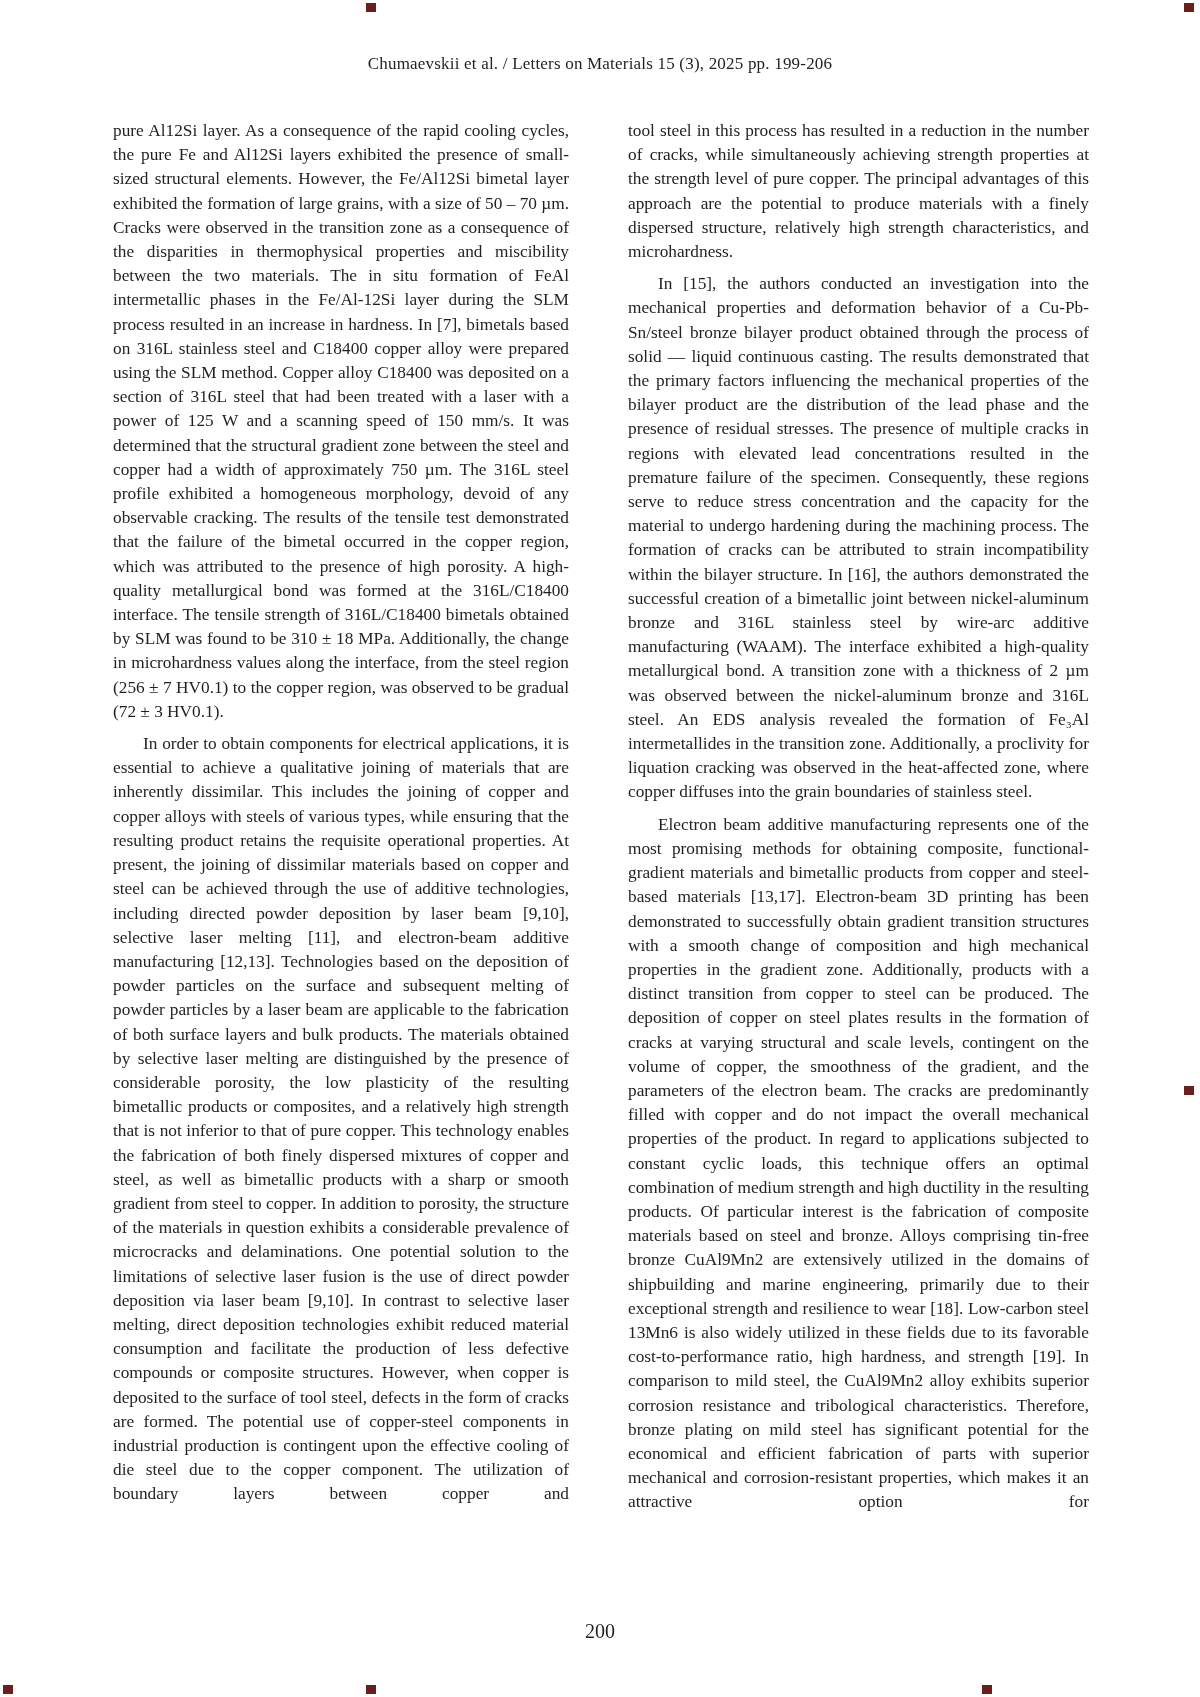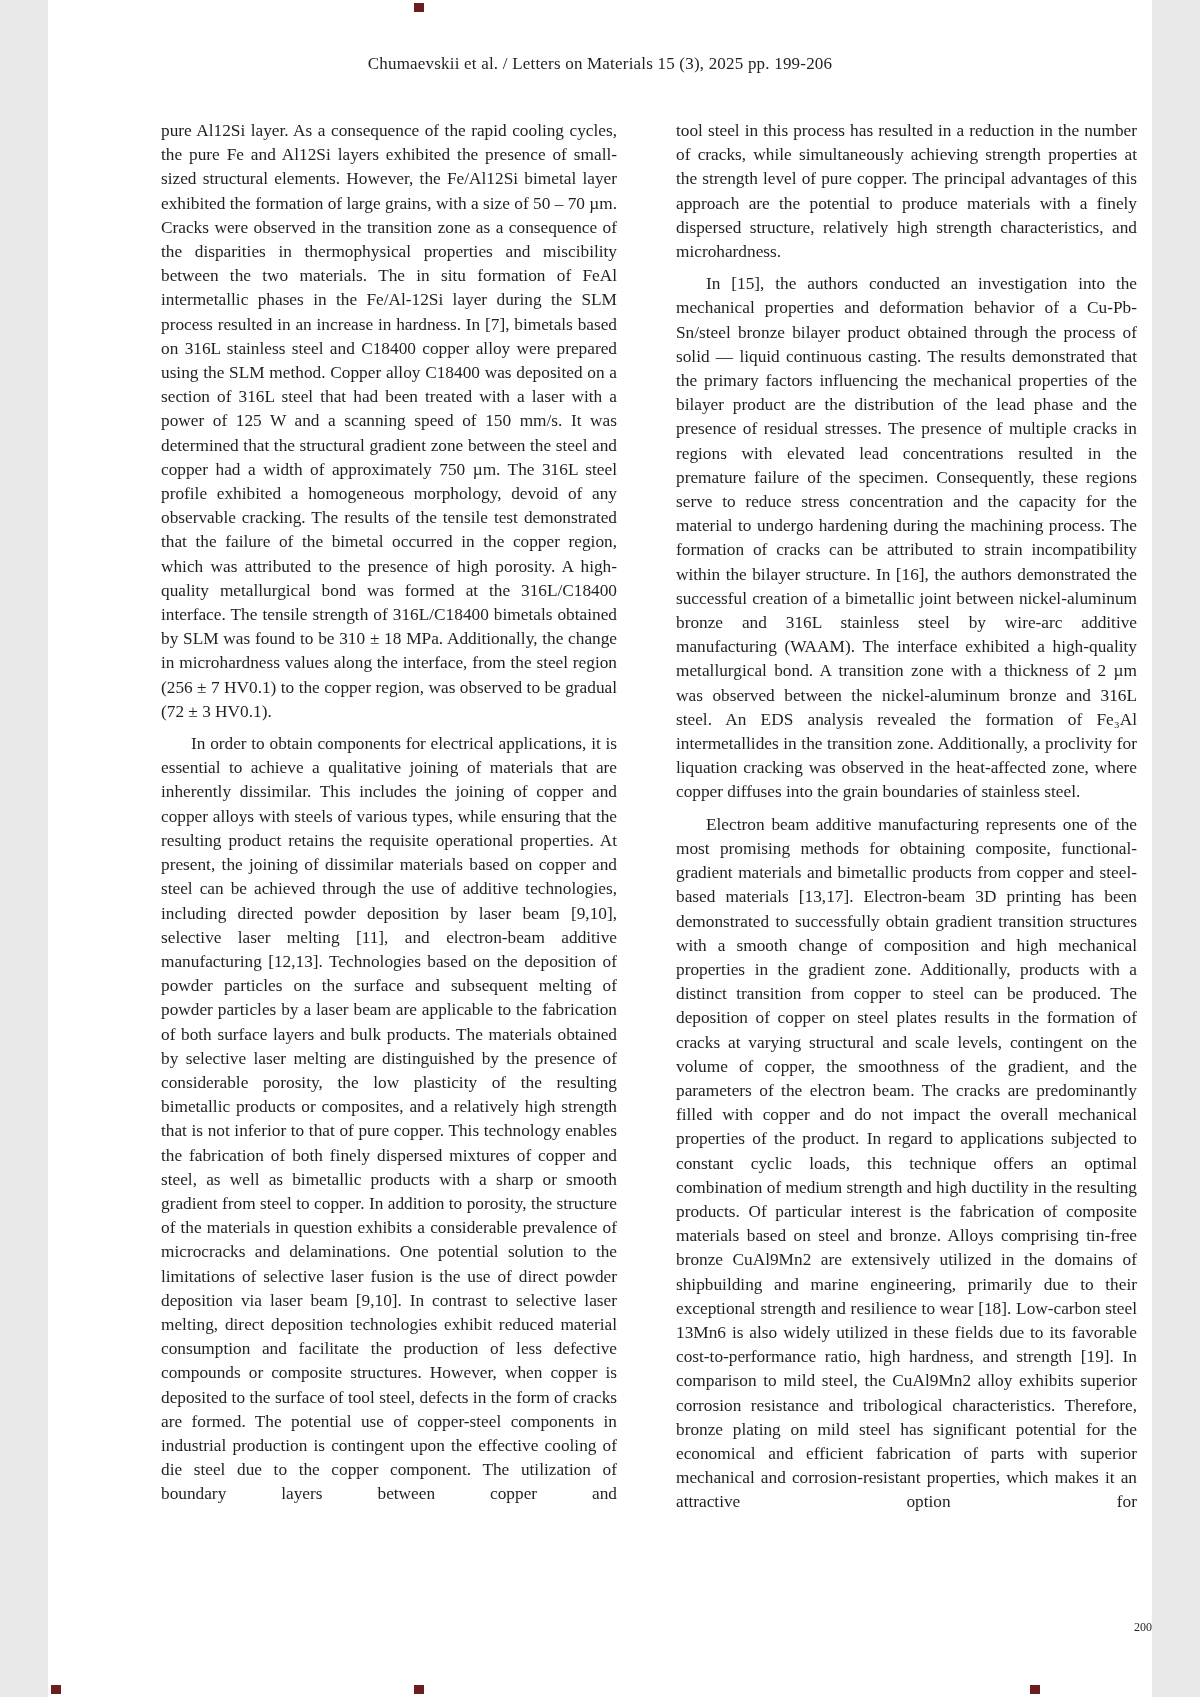--- a/index.html
+++ b/index.html
@@ -1,18 +1,18 @@
 <!DOCTYPE html>
 <html><head>
 <meta charset="utf-8">
 <style>
   html, body { margin: 0; padding: 0; background: #e9e9e9; }
   .page {
     position: relative;
-    width: 1104px;
+    width: 1200px;
     height: 1697px;
     background: #ffffff;
     font-family: "Liberation Serif", "DejaVu Serif", serif;
     color: #221f1e;
     overflow: hidden;
     margin: 0 auto;
   }
   .running-header {
     position: absolute;
     top: 54px;
@@ -41,22 +41,22 @@
   .col.right { width: 477px; }
   .para { margin: 8px; padding: 0; }
   .para.indent { text-indent: 30px; }
   
   .col .para:last-child { text-align-last: justify; }
   .page-number {
     position: absolute;
     top: 1620px;
     left: 0;
     width: 100%;
-    text-align: right;
-    font-size: 12px;
+    text-align: center;
+    font-size: 20px;
   }
   .crop-mark {
     position: absolute;
     width: 10px;
     height: 9px;
   }
   .m1 { left: 366px;  top: 3px; }
   .m2 { left: 1184px; top: 3px; }
   .m3 { left: 1184px; top: 1086px; }
   .m4 { left: 3px;    top: 1685px; }

